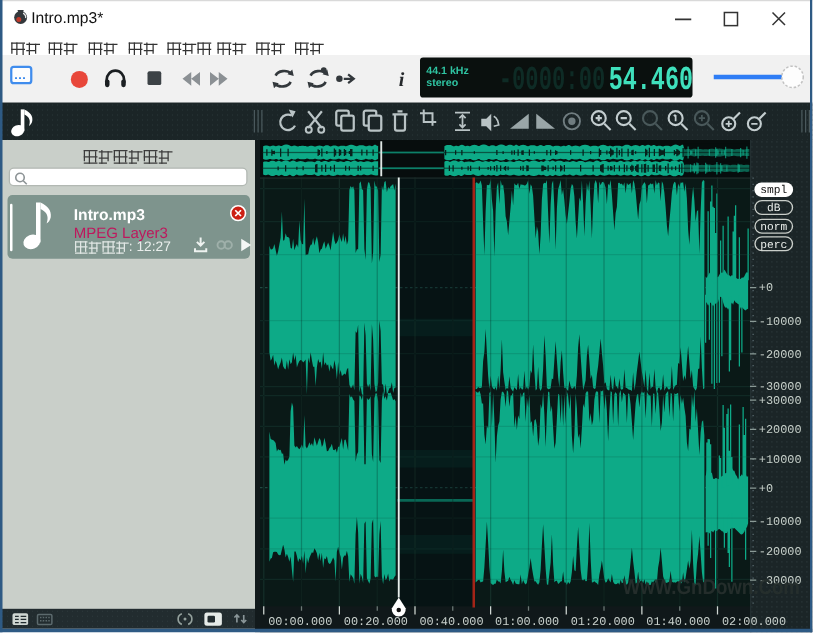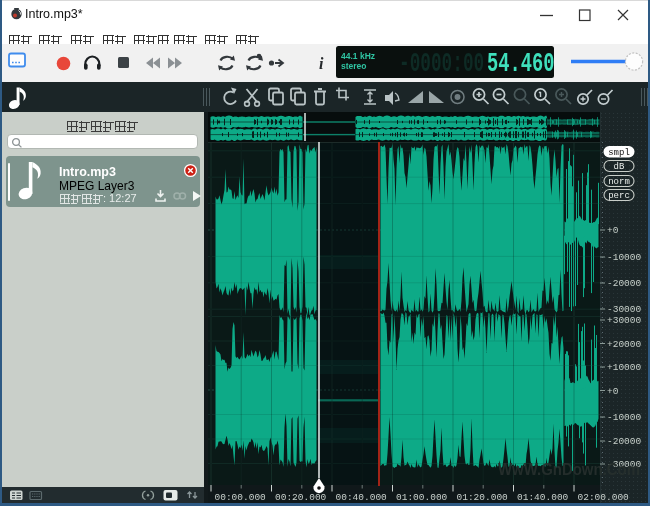--- a/index.html
+++ b/index.html
@@ -156,21 +156,21 @@
  <div style="position:absolute;left:6px;top:44px;width:194px;height:51px;background:#7e948d;border-radius:4px"></div>
  <div style="position:absolute;left:7.5px;top:51px;width:2.5px;height:38px;background:#fff;border-radius:1px"></div>
  <svg width="34" height="42" style="position:absolute;left:16px;top:48px" viewBox="0 0 34 42">
   <g fill="#fff">
    <ellipse cx="9.5" cy="33.5" rx="7" ry="5.6" transform="rotate(-21 9.5 33.5)"></ellipse>
    <rect x="12.8" y="2" width="3.6" height="32"></rect>
    <path d="M16.4,2 c5.5,2.8 9,6 8.2,11.8 c-0.4,2.4 -2,4.3 -3.3,5 c2.3,-6.7 -0.7,-9.6 -4.9,-11.6 Z"></path>
   </g>
  </svg>
  <div style="position:absolute;left:59px;top:53px;font-size:12.5px;font-weight:bold;color:#fff">Intro.mp3</div>
- <div style="position:absolute;left:59px;top:67px;font-size:12px;color:#000000">MPEG Layer3</div>
+ <div style="position:absolute;left:59px;top:67px;font-size:12px;color:#be185d">MPEG Layer3</div>
  <div style="position:absolute;left:59px;top:80px;font-size:11px;color:#e9eeec">
    <span style="color:#e9eeec"><i class="cjk sm"></i><i class="cjk v2 sm"></i><i class="cjk sm"></i><i class="cjk v2 sm"></i></span><span style="font-size:11px">: 12:27</span>
  </div>
  <svg width="15" height="15" style="position:absolute;left:183px;top:51px" viewBox="0 0 15 15">
   <circle cx="7.5" cy="7.5" r="5.9" fill="#cc2014" stroke="#fff" stroke-width="1.3"></circle>
   <path d="M5.2,5.2 L9.8,9.8 M9.8,5.2 L5.2,9.8" stroke="#fff" stroke-width="1.4"></path>
  </svg>
  <svg width="48" height="14" style="position:absolute;left:155px;top:77px" viewBox="0 0 48 14">
   <path d="M5.5,1 v6 M2.5,4.5 l3,3 l3,-3 M1,9.5 v2.5 h9 v-2.5" stroke="#eef2f0" stroke-width="1.6" fill="none"></path>
   <g stroke="#9fb0aa" stroke-width="1.5" fill="none">

